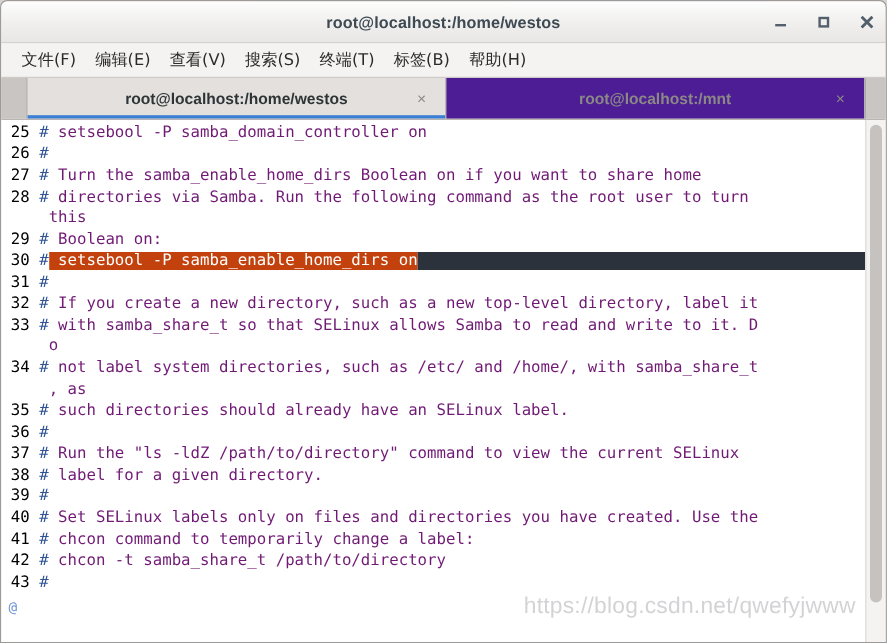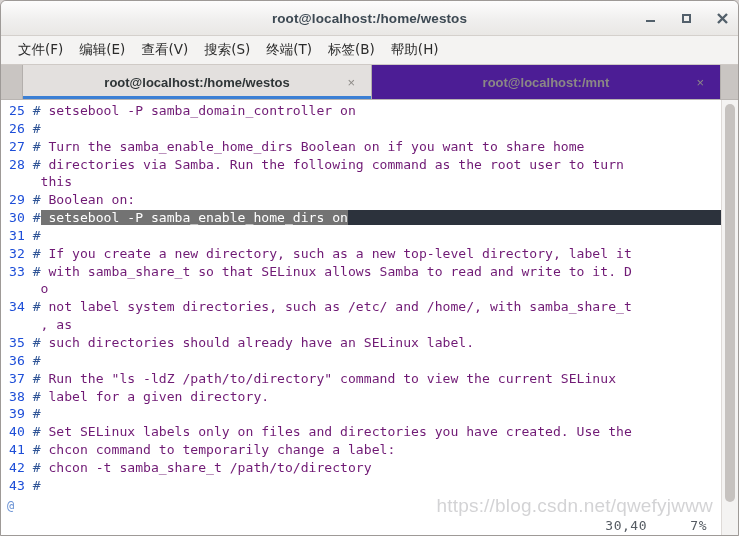--- a/index.html
+++ b/index.html
@@ -169,25 +169,25 @@
     line-height: 17.85px;
     color: #2f5496;
     white-space: pre;
   }
   .ln {
     display: block;
     height: 17.85px;
     padding-left: 8px;
     white-space: pre;
   }
-  .num { color: #1d4ed8; }
+  .num { color: #000000; }
   .hash { color: #2f5496; }
   .txt { color: #701a75; }
   .sel {
-    background: #737373;
+    background: #c2410c;
     color: #ffffff;
   }
   .blackfill {
     background: #2c323c;
     color: #2c323c;
   }
   .at-mark {
     position: absolute;
     left: 6px;
     bottom: 22px;
@@ -297,24 +297,20 @@
   </div>
 
   <div class="terminal">
     <div class="term-body">
       <pre class="term-pre" id="editor-lines"><span class="ln"><span class="num">25 </span><span class="hash">#</span><span class="txt"> setsebool -P samba_domain_controller on</span></span><span class="ln"><span class="num">26 </span><span class="hash">#</span><span class="txt"></span></span><span class="ln"><span class="num">27 </span><span class="hash">#</span><span class="txt"> Turn the samba_enable_home_dirs Boolean on if you want to share home</span></span><span class="ln"><span class="num">28 </span><span class="hash">#</span><span class="txt"> directories via Samba. Run the following command as the root user to turn</span></span><span class="ln"><span class="num">   </span><span class="hash"> </span><span class="txt">this</span></span><span class="ln"><span class="num">29 </span><span class="hash">#</span><span class="txt"> Boolean on:</span></span><span class="ln"><span class="num">30 </span><span class="hash">#</span><span class="sel"> setsebool -P samba_enable_home_dirs on</span><span class="blackfill">                                                    </span></span><span class="ln"><span class="num">31 </span><span class="hash">#</span><span class="txt"></span></span><span class="ln"><span class="num">32 </span><span class="hash">#</span><span class="txt"> If you create a new directory, such as a new top-level directory, label it</span></span><span class="ln"><span class="num">33 </span><span class="hash">#</span><span class="txt"> with samba_share_t so that SELinux allows Samba to read and write to it. D</span></span><span class="ln"><span class="num">   </span><span class="hash"> </span><span class="txt">o</span></span><span class="ln"><span class="num">34 </span><span class="hash">#</span><span class="txt"> not label system directories, such as /etc/ and /home/, with samba_share_t</span></span><span class="ln"><span class="num">   </span><span class="hash"> </span><span class="txt">, as</span></span><span class="ln"><span class="num">35 </span><span class="hash">#</span><span class="txt"> such directories should already have an SELinux label.</span></span><span class="ln"><span class="num">36 </span><span class="hash">#</span><span class="txt"></span></span><span class="ln"><span class="num">37 </span><span class="hash">#</span><span class="txt"> Run the "ls -ldZ /path/to/directory" command to view the current SELinux</span></span><span class="ln"><span class="num">38 </span><span class="hash">#</span><span class="txt"> label for a given directory.</span></span><span class="ln"><span class="num">39 </span><span class="hash">#</span><span class="txt"></span></span><span class="ln"><span class="num">40 </span><span class="hash">#</span><span class="txt"> Set SELinux labels only on files and directories you have created. Use the</span></span><span class="ln"><span class="num">41 </span><span class="hash">#</span><span class="txt"> chcon command to temporarily change a label:</span></span><span class="ln"><span class="num">42 </span><span class="hash">#</span><span class="txt"> chcon -t samba_share_t /path/to/directory</span></span><span class="ln"><span class="num">43 </span><span class="hash">#</span><span class="txt"></span></span></pre>
 
       <div class="at-mark">@</div>
 
       <div class="watermark">https://blog.csdn.net/qwefyjwww</div>
 
-      <div class="statusline">
-        <span class="status-pos">30,40</span>
-        <span class="status-pct">7%</span>
-      </div>
     </div>
 
     <div class="scrollbar">
       <div class="scroll-thumb"></div>
     </div>
   </div>
 
 </div>
 
 </body></html>

